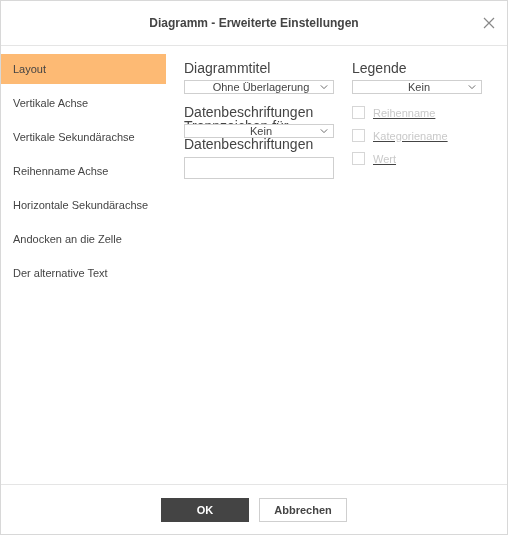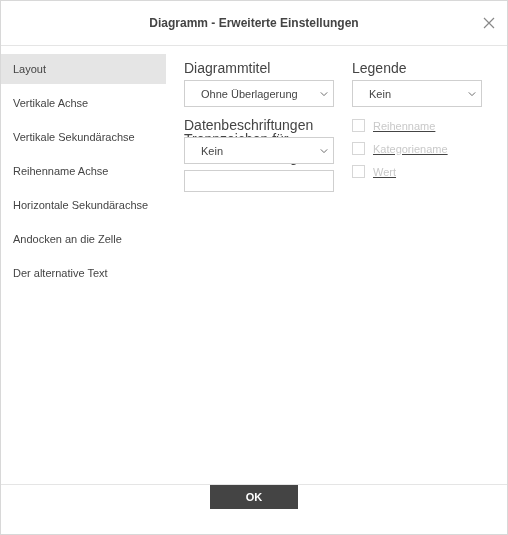--- a/index.html
+++ b/index.html
@@ -57,21 +57,21 @@
     border-right: none;
     padding-top: 8px;
   }
   .tab {
     padding: 9px 12px;
     font-size: 11px;
     color: #444;
     cursor: pointer;
   }
   .tab.active {
-    background: #e5e5e5;
+    background: #fdba74;
   }
   .tab + .tab { margin-top: 4px; }
   .content {
     flex: 1;
     padding: 14px 18px 10px 18px;
     display: flex;
     flex-direction: column;
     gap: 10px;
   }
   .row {
@@ -83,29 +83,30 @@
     flex-direction: column;
     gap: 4px;
   }
   .field.wide { width: 150px; }
   .field label {
     font-size: 14px;
     color: #444;
   }
   .select {
     position: relative;
-    height: 27px;
+    height: 14px;
     border: 1px solid #cfcfcf;
     background: #fff;
     display: flex;
     align-items: center;
-    padding: 0 18px 0 16px;
-    font-size: 11px;
-    color: #444;
-    cursor: pointer;
+    padding: 0 18px 0 22px;
+    font-size: 11px;
+    color: #444;
+    cursor: pointer;
+    justify-content: center;
   }
   .select .chev {
     position: absolute;
     right: 5px;
     top: 50%;
     transform: translateY(-50%);
     width: 8px;
     height: 8px;
     color: #666;
   }
@@ -134,20 +135,21 @@
   .check .box {
     width: 13px;
     height: 13px;
     border: 1px solid #d6d6d6;
     background: #fff;
   }
   .footer {
     height: 50px;
     border-top: 1px solid #e5e5e5;
     display: flex;
+    align-items: center;
     justify-content: center;
     gap: 10px;
   }
   .btn {
     height: 24px;
     min-width: 88px;
     border: 1px solid #cfcfcf;
     background: #fff;
     font-size: 11px;
     font-weight: bold;
@@ -261,15 +263,18 @@
         </div>
       </div>
 
     </div>
   </div>
 
   <div class="footer">
     <div class="btn primary">
       <span>OK</span>
     </div>
+    <div class="btn">
+      <span>Abbrechen</span>
+    </div>
   </div>
 
 </div>
 
 </body></html>

